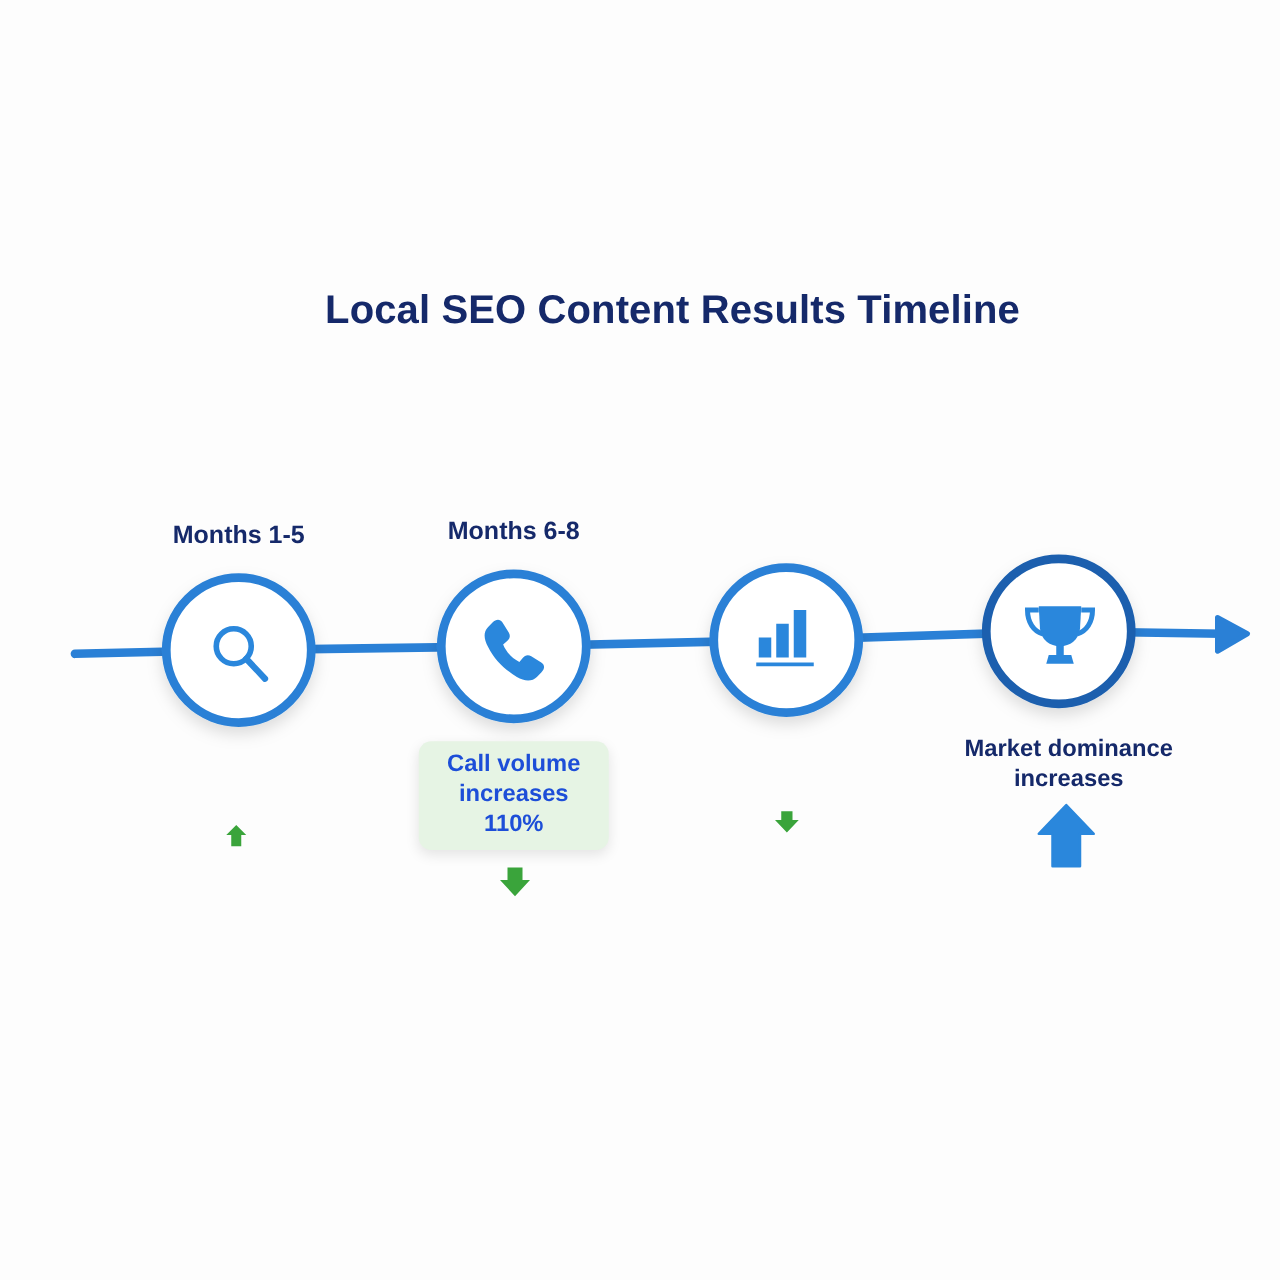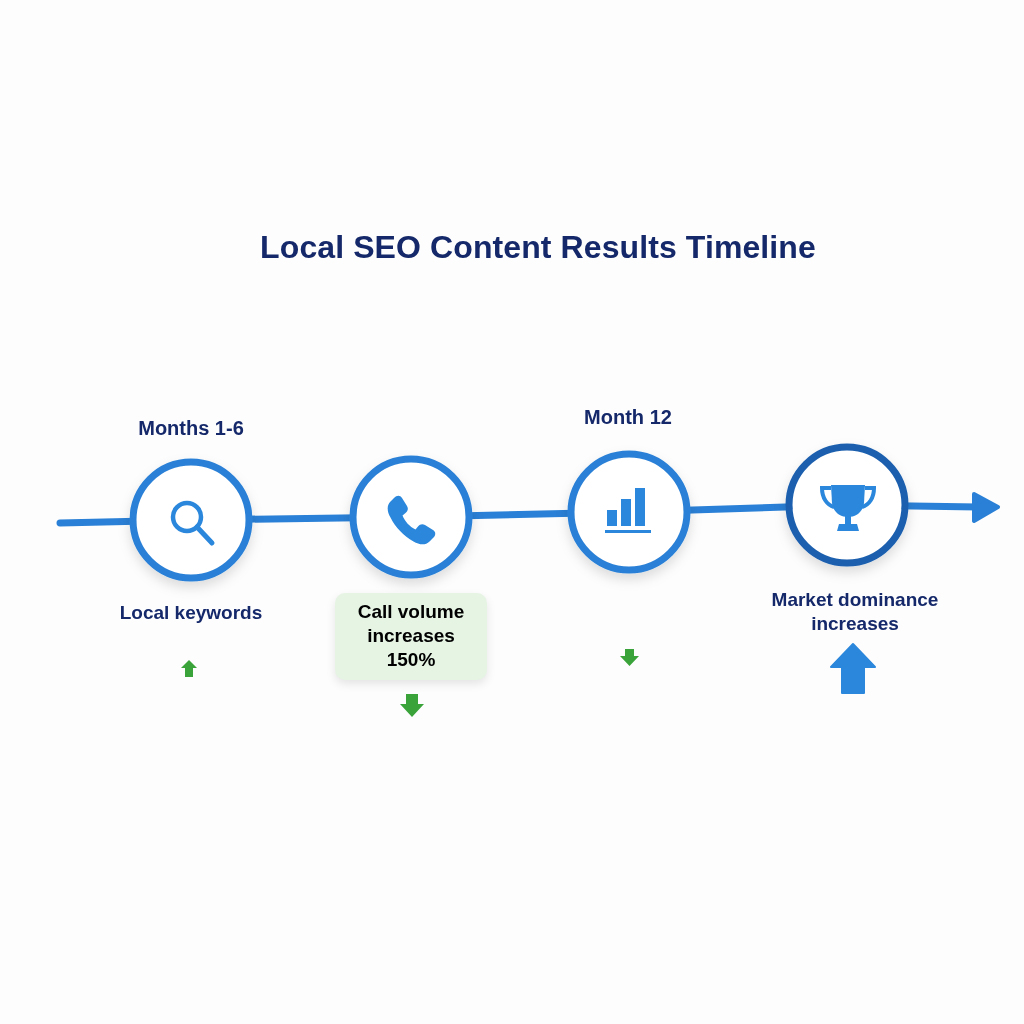--- a/index.html
+++ b/index.html
@@ -21,21 +21,21 @@
     }
     .desc {
       position: absolute; width: 220px; text-align: center;
       font-size: 19px; font-weight: 700; color: #15296a; line-height: 24px;
     }
     .desc span { display: block; }
     .highlight-box {
       position: absolute; left: 319px; top: 593px; width: 152px; height: 87px;
       background: #e6f4e4; border-radius: 10px;
       box-shadow: 0 4px 10px rgba(0,0,0,0.10);
-      text-align: center; color: #000000;
+      text-align: center; color: #1d4ed8;
       font-size: 19px; font-weight: 700; line-height: 24px;
       padding-top: 7px; box-sizing: border-box;
     }
     .highlight-box span { display: block; }
     svg { position: absolute; left: 0; top: 0; }
   </style>
 </head>
 <body>
 
 <div class="canvas">
@@ -100,31 +100,30 @@
       <path d="M390,694 L402,694 L402,704 L408,704 L396,717 L384,704 L390,704 Z" fill="#3aa43b"></path>
     </g>
     <g>
       <path d="M609,649 L618,649 L618,656 L623,656 L613.5,666 L604,656 L609,656 Z" fill="#3aa43b"></path>
     </g>
     <g>
       <path d="M837,644 L859,667 L848,667 L848,693 L826,693 L826,667 L815,667 Z" fill="#2a87dc" stroke="#2a87dc" stroke-width="2" stroke-linejoin="round"></path>
     </g>
   </svg>
 
-  <div class="stage-label" style="left:65px; top:417px;">Months 1-6</div>
-  <div class="stage-label" style="left:502px; top:406px;">Month 12</div>
+  <div class="stage-label" style="left:65px; top:417px;">Months 1-5</div>
+  <div class="stage-label" style="left:285px; top:414px;">Months 6-8</div>
 
   <div class="desc" style="left:65px; top:601px;">
-    <span>Local keywords</span>
   </div>
 
   <div class="highlight-box">
     <span>Call volume</span>
     <span>increases</span>
-    <span>150%</span>
+    <span>110%</span>
   </div>
 
   <div class="desc" style="left:503px; top:590px;">
   </div>
 
   <div class="desc" style="left:729px; top:588px;">
     <span>Market dominance</span>
     <span>increases</span>
   </div>
 

